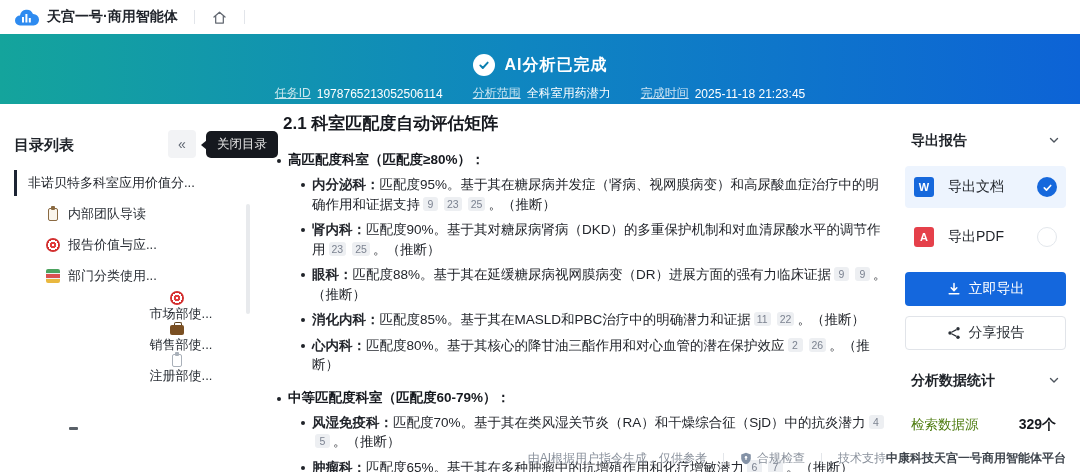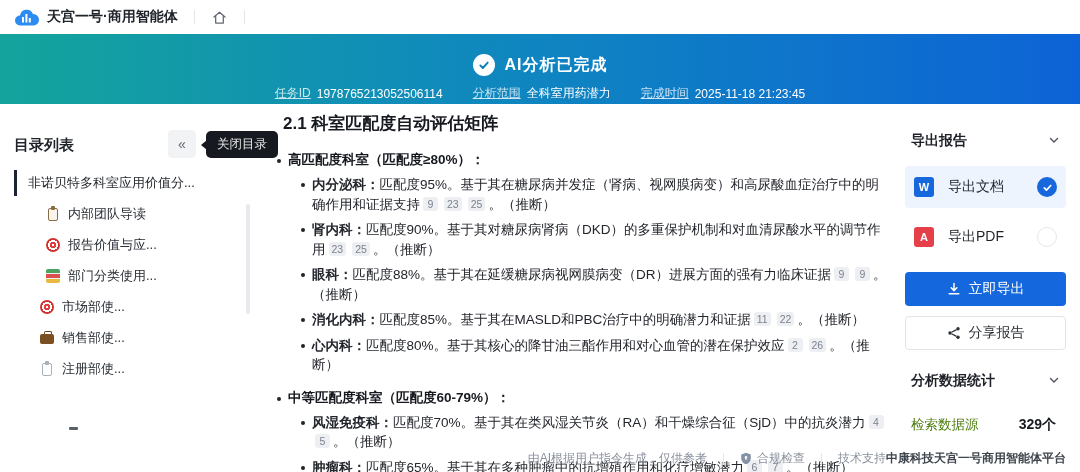--- a/index.html
+++ b/index.html
@@ -30,21 +30,21 @@
     border-radius:4px; color:#5f6671; font-size:14px; display:flex; align-items:center; justify-content:center; cursor:pointer; }
   .toc-tooltip { position:absolute; left:206px; top:27px; height:27px; line-height:27px; background:#16191f;
     color:#e5e5e5; font-size:12.5px; padding:0 11px; border-radius:5px; white-space:nowrap; z-index:5; }
   .toc-tooltip::before { content:""; position:absolute; left:-5px; top:9px; border-top:5px solid transparent;
     border-bottom:5px solid transparent; border-right:6px solid #16191f; }
   .toc-active { position:absolute; left:14px; top:66px; display:flex; align-items:center; height:26px;
     border-left:3px solid #1c2433; padding-left:11px; font-size:13px; color:#1f2329; cursor:pointer; }
   .toc-list { position:absolute; left:0; top:94px; width:100%; }
   .toc-item { display:flex; align-items:center; height:31px; font-size:13px; color:#2a2f36; cursor:pointer; }
   .toc-item.lvl1 { padding-left:46px; }
-  .toc-item.lvl2 { padding-left:40px; }
+  .toc-item.lvl2 { padding-left:100px;flex-direction:column; }
   .toc-scrollbar { position:absolute; left:246px; top:100px; width:4px; height:110px; background:#e8eaed; border-radius:2px; }
   .toc-partial { position:absolute; left:69px; top:323px; width:9px; height:3px; background:#596068; border-radius:1px; }
 
   
   .icon { width:14px; height:14px; position:relative; display:inline-block; margin-right:8px; flex:none; }
   .clipboard-icon::after { content:""; position:absolute; inset:1px 2px 0 2px; border:1.3px solid #8a6a42; border-radius:2px; background:#faf5ec; }
   .clipboard-icon::before { content:""; position:absolute; top:-1px; left:5px; width:4px; height:4px; background:#8a6a42; border-radius:1px; z-index:1; }
   .note-icon::after { content:""; position:absolute; inset:1px 2px 0 2px; border:1.3px solid #a9b0b9; border-radius:2px; background:#fff; }
   .note-icon::before { content:""; position:absolute; top:-1px; left:5px; width:4px; height:4px; background:#a9b0b9; border-radius:1px; z-index:1; }
   .target-icon { border-radius:50%;

